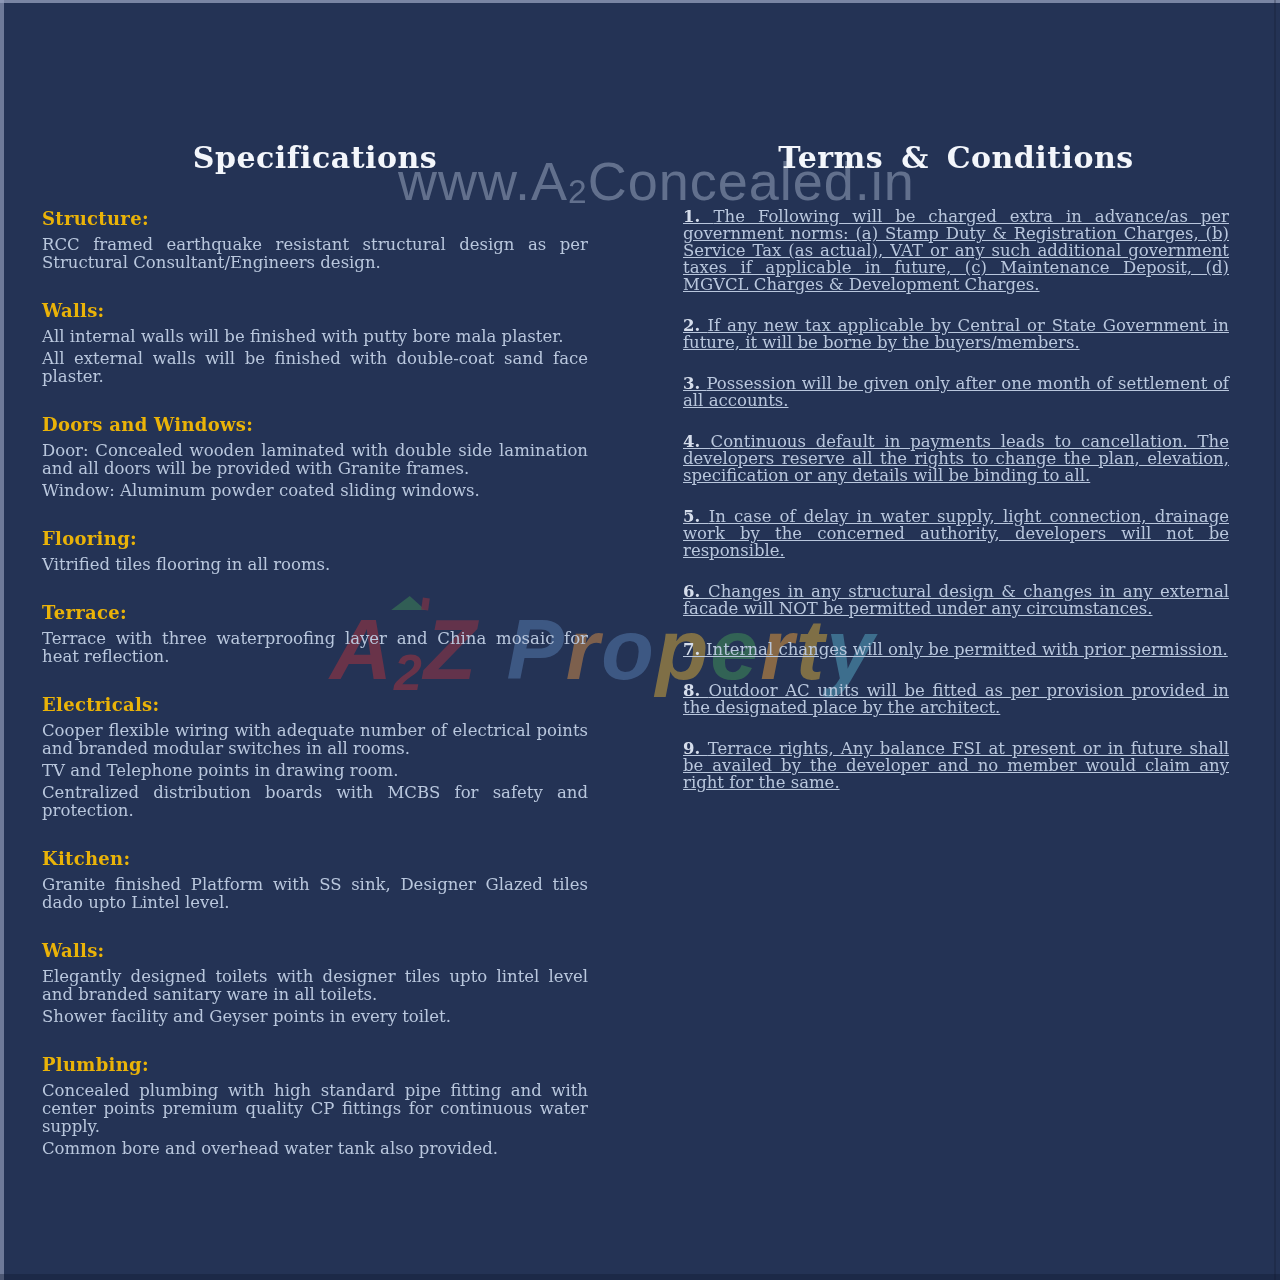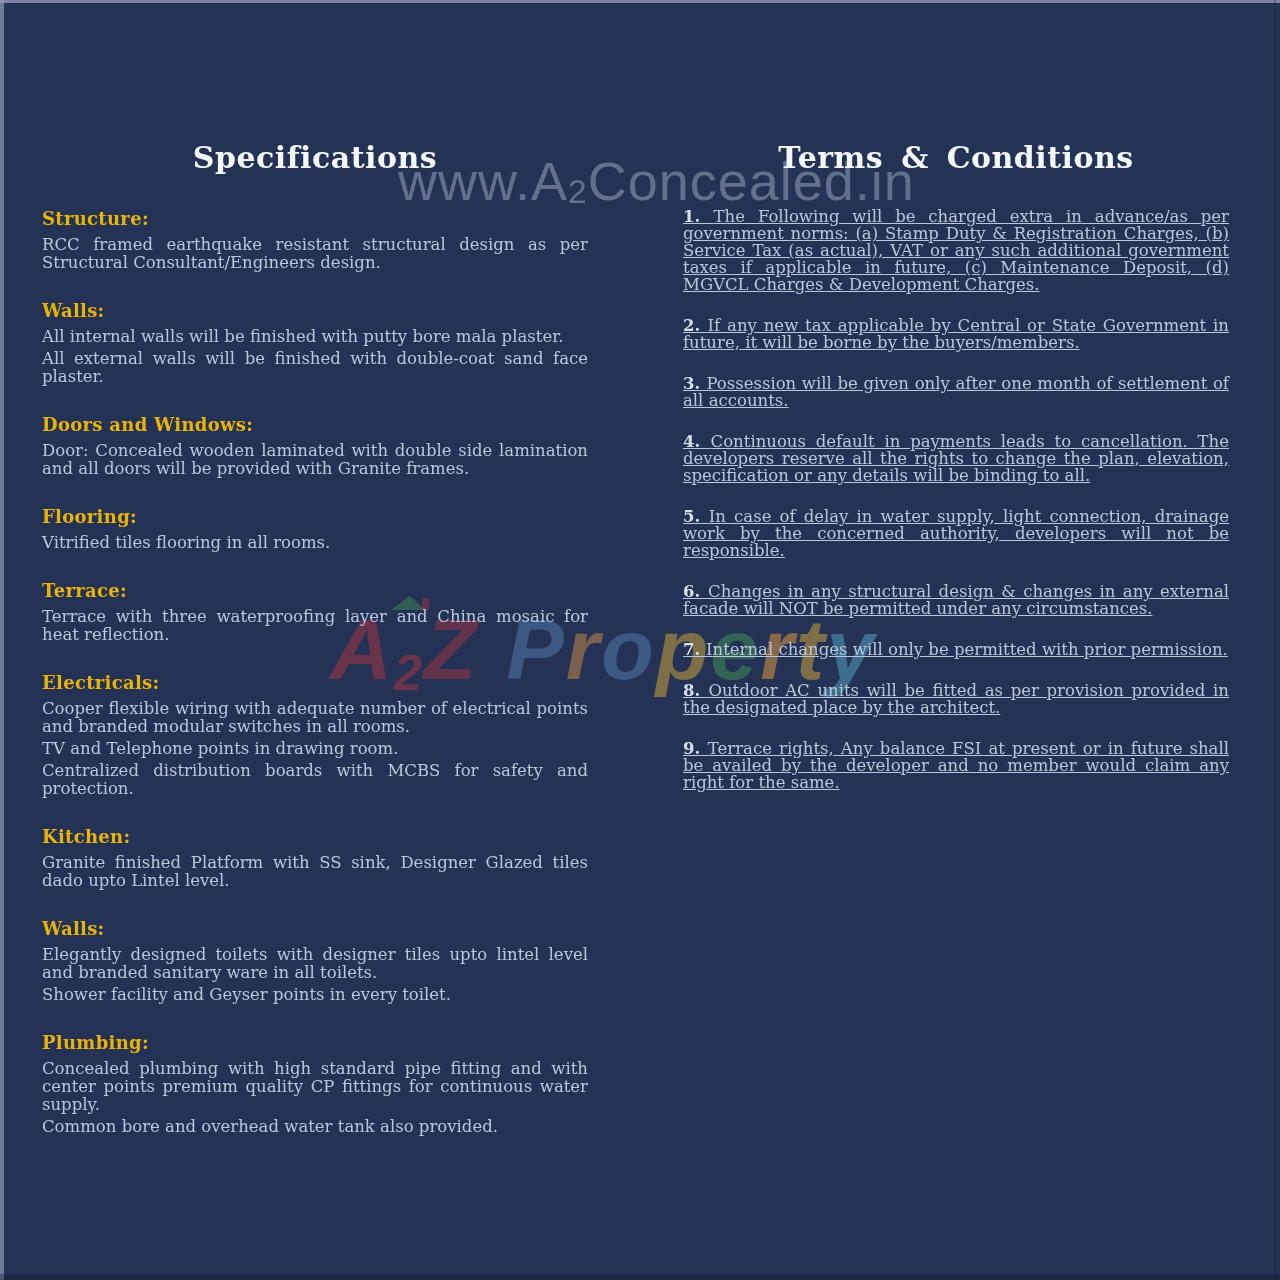--- a/index.html
+++ b/index.html
@@ -161,20 +161,21 @@
           <p>RCC framed earthquake resistant structural design as per Structural Consultant/Engineers design.</p>
         </div>
         <div class="sec">
           <div class="sec-h">Walls:</div>
           <p>All internal walls will be finished with putty bore mala plaster.</p>
           <p>All external walls will be finished with double-coat sand face plaster.</p>
         </div>
         <div class="sec">
           <div class="sec-h">Doors and Windows:</div>
           <p>Door: Concealed wooden laminated with double side lamination and all doors will be provided with Granite frames.</p>
+          <p>Window: Aluminum powder coated sliding windows.</p>
         </div>
         <div class="sec">
           <div class="sec-h">Flooring:</div>
           <p>Vitrified tiles flooring in all rooms.</p>
         </div>
         <div class="sec">
           <div class="sec-h">Terrace:</div>
           <p>Terrace with three waterproofing layer and China mosaic for heat reflection.</p>
         </div>
         <div class="sec">

